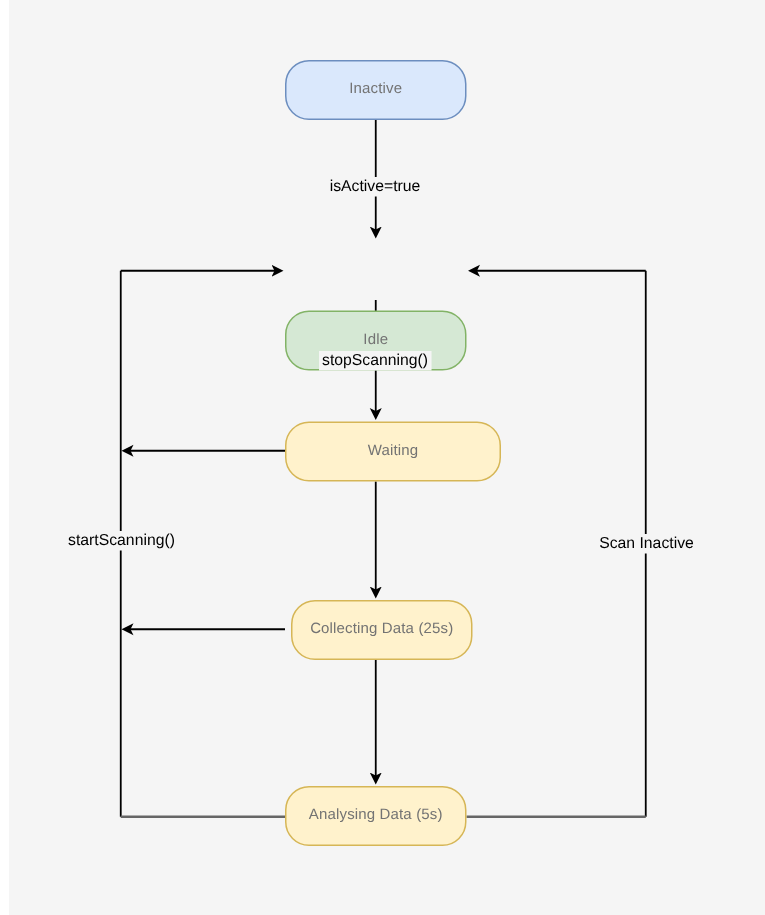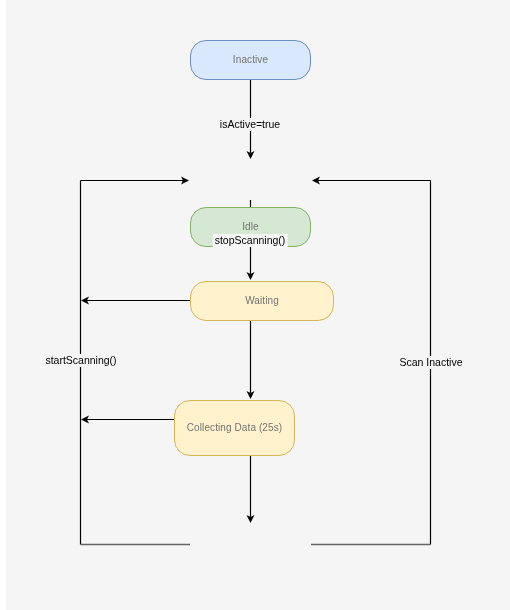--- a/index.html
+++ b/index.html
@@ -101,24 +101,27 @@
   </div>
 
   <div class="node" style="left:190px; top:160px; width:121px; height:40px; background:#d5e8d4; border-color:#82b366;margin-top:47px;">
     <span>Idle</span>
   </div>
 
   <div class="node" style="left:190px; top:281px; width:144px; height:40px; background:#fff2cc; border-color:#d6b656;">
     <span>Waiting</span>
   </div>
 
-  <div class="node" style="left:174px; top:400px; width:121px; height:56px; background:#fff2cc; border-color:#d6b656;">
+  <div class="node" style="left:194px; top:400px; width:121px; height:40px; background:#fff2cc; border-color:#d6b656;">
     <span>Collecting Data (25s)</span>
   </div>
 
+  <div class="node" style="left:190px; top:524px; width:121px; height:40px; background:#fff2cc; border-color:#d6b656;">
+    <span>Analysing Data (5s)</span>
+  </div>
 
   <div class="edge-label" style="left:250px; top:118px; transform:translateX(-50%);">isActive=true</div>
 
   <div class="edge-label" style="left:250px; top:234px; transform:translateX(-50%);">stopScanning()</div>
 
   <div class="edge-label" style="left:81px; top:354px; transform:translateX(-50%);">startScanning()</div>
 
   <div class="edge-label" style="left:431px; top:356px; transform:translateX(-50%);">Scan Inactive</div>
 
 </div>

